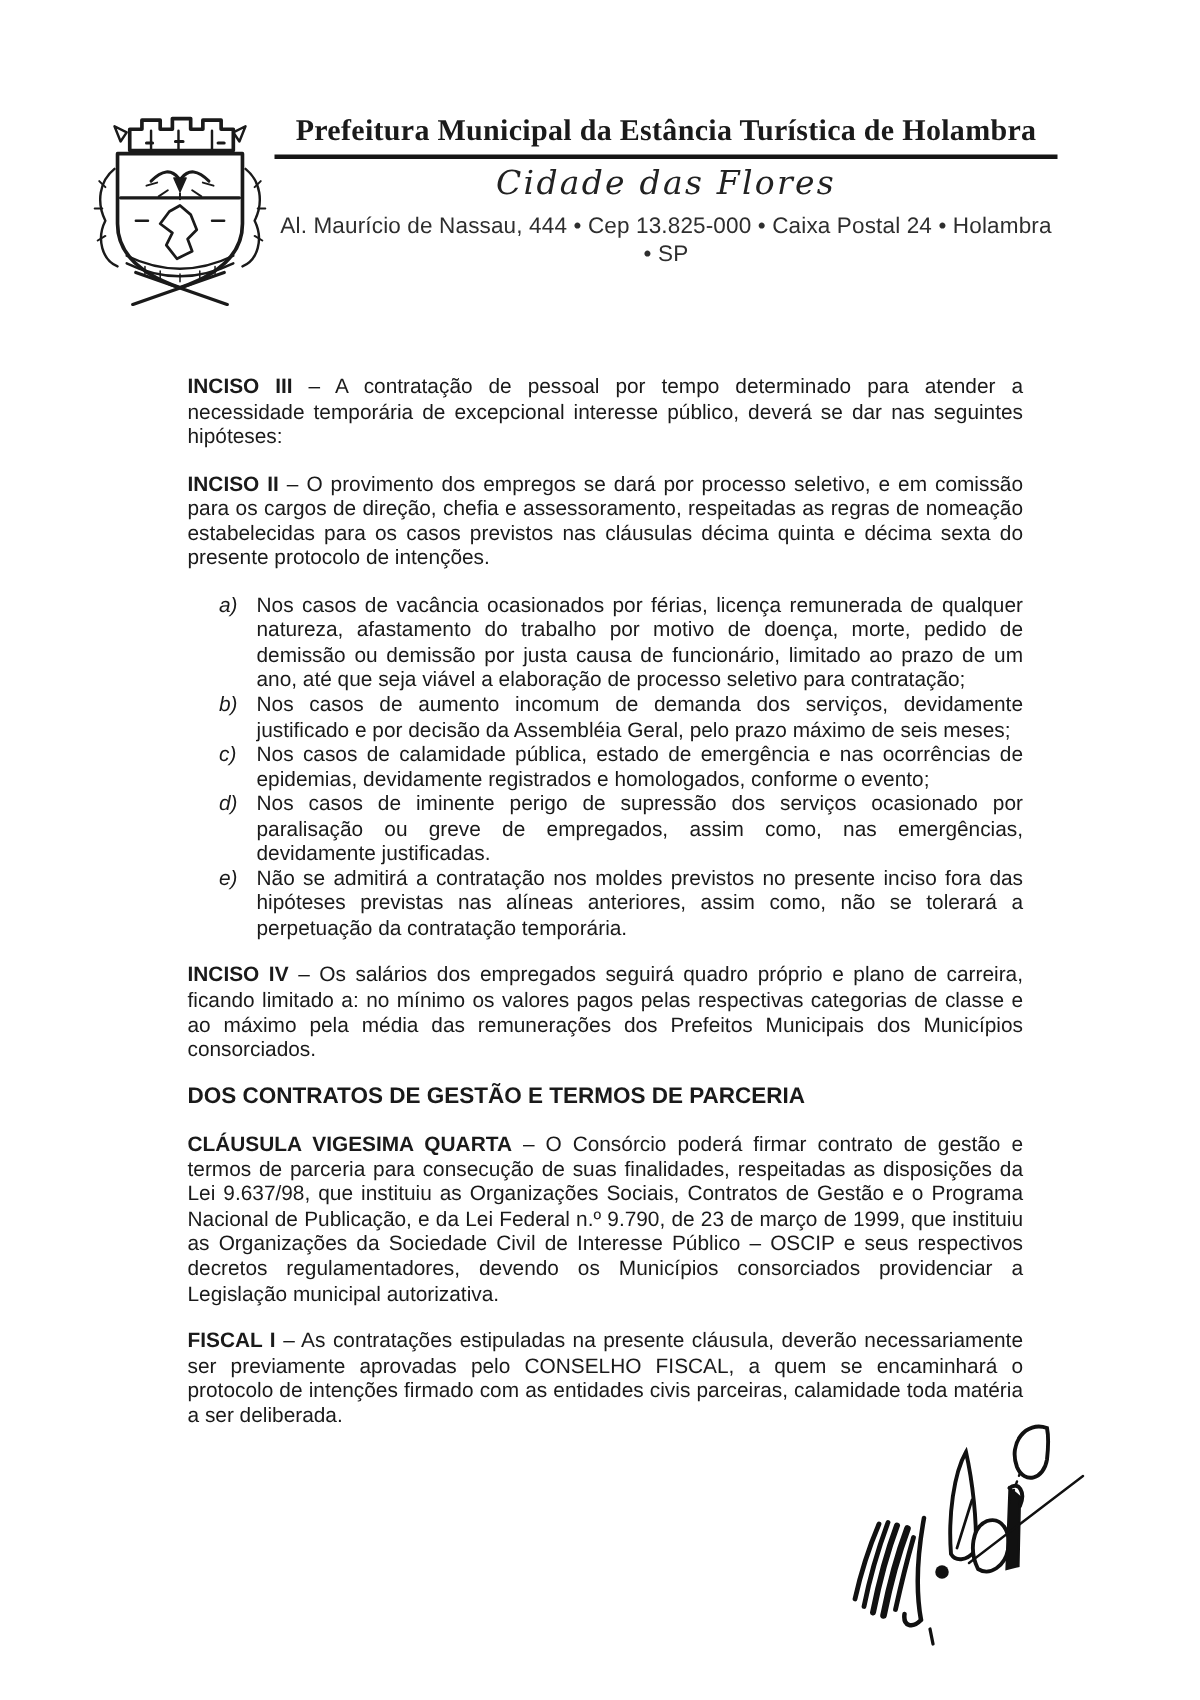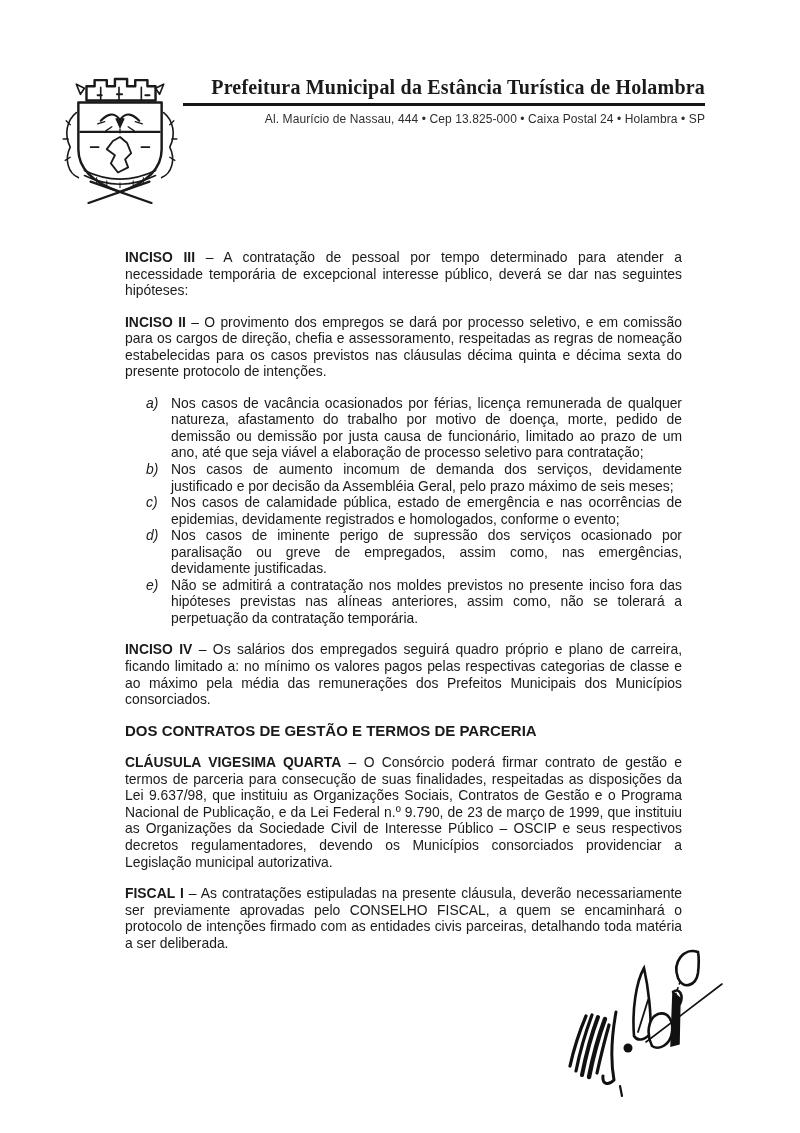--- a/index.html
+++ b/index.html
@@ -19,21 +19,21 @@
     left: 56px;
     top: 74px;
     width: 128px;
     height: 130px;
   }
   .header-text {
     position: absolute;
     left: 183px;
     top: 76px;
     width: 522px;
-    text-align: right;
+    text-align: center;
   }
   .doc-title {
     margin: 0;
     font-family: "Liberation Serif", serif;
     font-weight: bold;
     font-size: 20px;
     line-height: 1.15;
     white-space: nowrap;
     letter-spacing: 0.2px;
   }
@@ -44,21 +44,21 @@
   }
   .tagline {
     font-family: "DejaVu Serif", serif;
     font-style: italic;
     font-size: 22px;
     letter-spacing: 1.5px;
     margin: 2px 0 7px 0;
     color: #222;
   }
   .addr {
-    font-size: 12px;
+    font-size: 15px;
     line-height: 18.5px;
     color: #2e2e2e;
     letter-spacing: 0.1px;
   }
 
   
   .doc-body {
     position: absolute;
     left: 125px;
     top: 249px;
@@ -124,20 +124,21 @@
     <path d="M20,38 C10,46 8,60 14,72 C8,84 12,98 22,102" stroke-width="1.6"></path>
     <path d="M106,38 C116,46 118,60 112,72 C118,84 114,98 104,102" stroke-width="1.6"></path>
     <path d="M14,50 l-4,-4 M12,64 l-5,0 M14,82 l-5,3 M112,50 l4,-4 M114,64 l5,0 M112,82 l5,3" stroke-width="1.3"></path>
 
     <path d="M34,106 L94,127 M92,106 L32,127" stroke-width="2.2"></path>
   </svg>
 
   <div class="header-text">
     <h1 class="doc-title">Prefeitura Municipal da Estância Turística de Holambra</h1>
     <hr class="title-rule">
+    <div class="tagline">Cidade das Flores</div>
     <div class="addr">Al. Maurício de Nassau, 444 • Cep 13.825-000 • Caixa Postal 24 • Holambra • SP</div>
   </div>
 
   <div class="doc-body">
 
     <p><strong class="lead">INCISO III</strong> <span>– A contratação de pessoal por tempo determinado para atender a necessidade temporária de excepcional interesse público, deverá se dar nas seguintes hipóteses:</span></p>
 
     <p><strong class="lead">INCISO II</strong> <span>– O provimento dos empregos se dará por processo seletivo, e em comissão para os cargos de direção, chefia e assessoramento, respeitadas as regras de nomeação estabelecidas para os casos previstos nas cláusulas décima quinta e décima sexta do presente protocolo de intenções.</span></p>
 
     <ul class="hypo-list">
@@ -147,21 +148,21 @@
       <li><span class="marker">d)</span><span>Nos casos de iminente perigo de supressão dos serviços ocasionado por paralisação ou greve de empregados, assim como, nas emergências, devidamente justificadas.</span></li>
       <li><span class="marker">e)</span><span>Não se admitirá a contratação nos moldes previstos no presente inciso fora das hipóteses previstas nas alíneas anteriores, assim como, não se tolerará a perpetuação da contratação temporária.</span></li>
     </ul>
 
     <p><strong class="lead">INCISO IV</strong> <span>– Os salários dos empregados seguirá quadro próprio e plano de carreira, ficando limitado a: no mínimo os valores pagos pelas respectivas categorias de classe e ao máximo pela média das remunerações dos Prefeitos Municipais dos Municípios consorciados.</span></p>
 
     <p class="section-heading">DOS CONTRATOS DE GESTÃO E TERMOS DE PARCERIA</p>
 
     <p><strong class="lead">CLÁUSULA VIGESIMA QUARTA</strong> <span>– O Consórcio poderá firmar contrato de gestão e termos de parceria para consecução de suas finalidades, respeitadas as disposições da Lei 9.637/98, que instituiu as Organizações Sociais, Contratos de Gestão e o Programa Nacional de Publicação, e da Lei Federal n.º 9.790, de 23 de março de 1999, que instituiu as Organizações da Sociedade Civil de Interesse Público – OSCIP e seus respectivos decretos regulamentadores, devendo os Municípios consorciados providenciar a Legislação municipal autorizativa.</span></p>
 
-    <p><strong class="lead">FISCAL I</strong> <span>– As contratações estipuladas na presente cláusula, deverão necessariamente ser previamente aprovadas pelo CONSELHO FISCAL, a quem se encaminhará o protocolo de intenções firmado com as entidades civis parceiras,  detalhando toda matéria a ser deliberada.</span></p>
+    <p><strong class="lead">FISCAL I</strong> <span>– As contratações estipuladas na presente cláusula, deverão necessariamente ser previamente aprovadas pelo CONSELHO FISCAL, a quem se encaminhará o protocolo de intenções firmado com as entidades civis parceiras,  calamidade toda matéria a ser deliberada.</span></p>
 
   </div>
 
   <svg class="signature" viewBox="0 0 240 165" fill="none" stroke="#111" stroke-width="3.2" stroke-linecap="round">
 
     <path d="M12,128 C16,110 22,92 28,78"></path>
     <path d="M18,133 C22,113 28,93 34,77"></path>
     <path d="M24,137 C28,117 34,95 40,79" stroke-width="4"></path>
     <path d="M31,139 C35,119 41,97 47,81" stroke-width="4.4"></path>
     <path d="M39,135 C43,117 47,101 51,87"></path>

